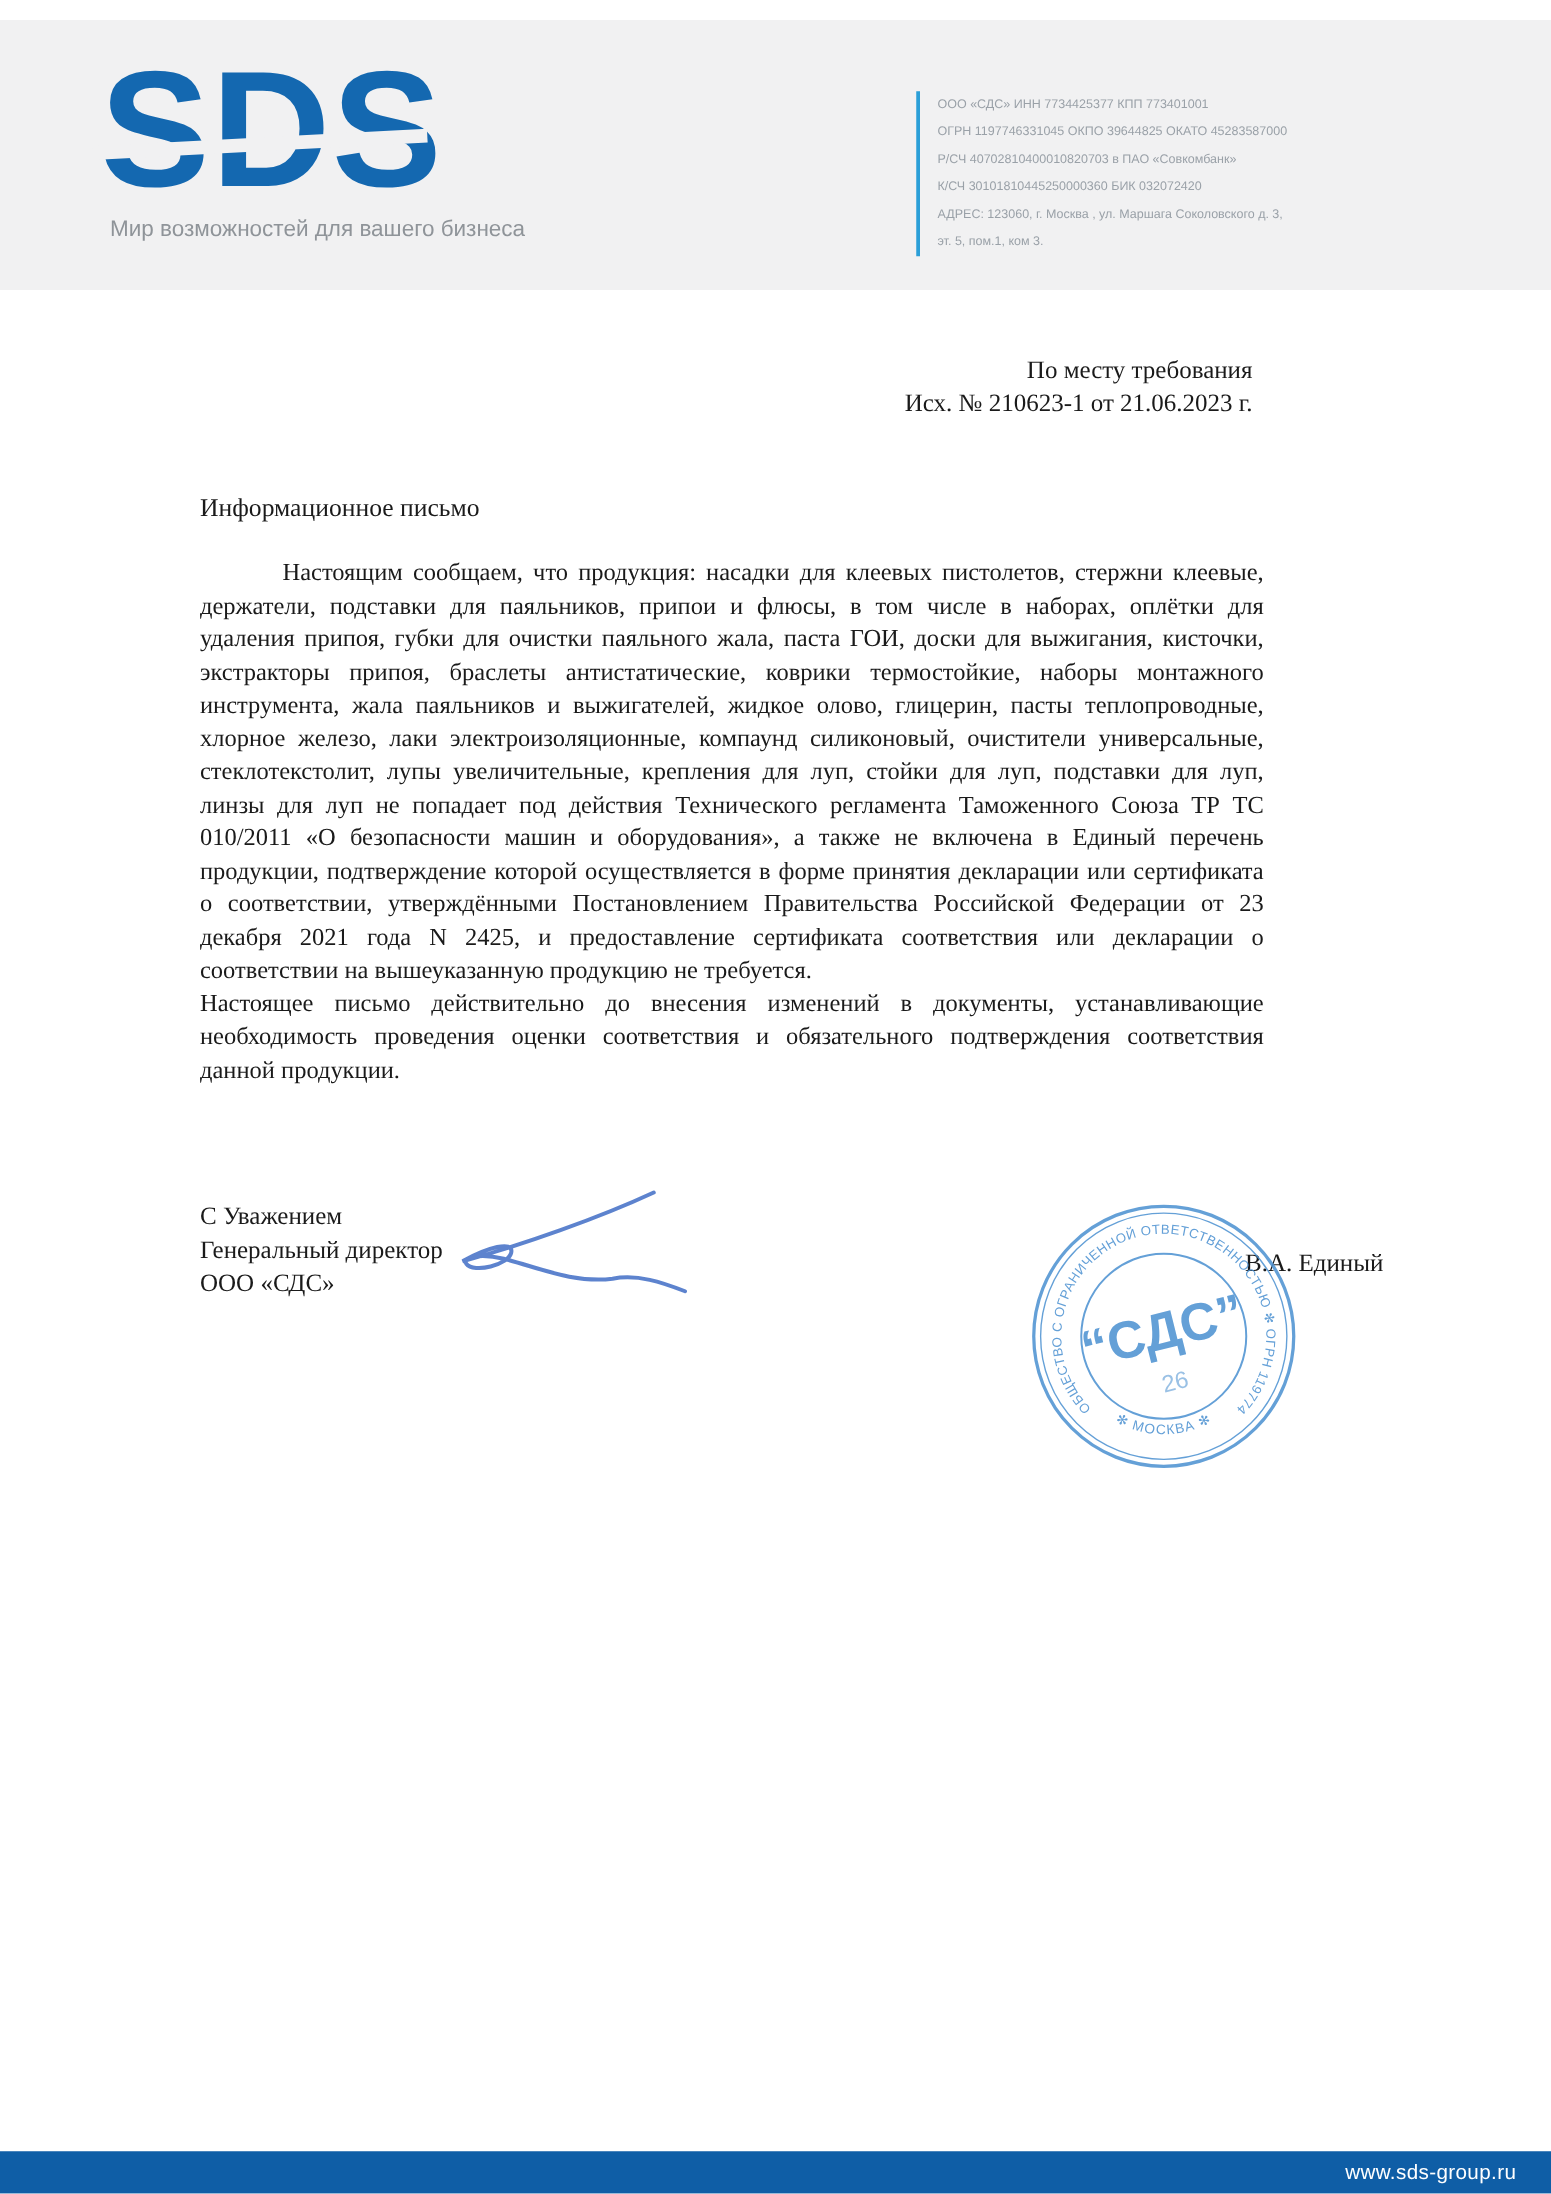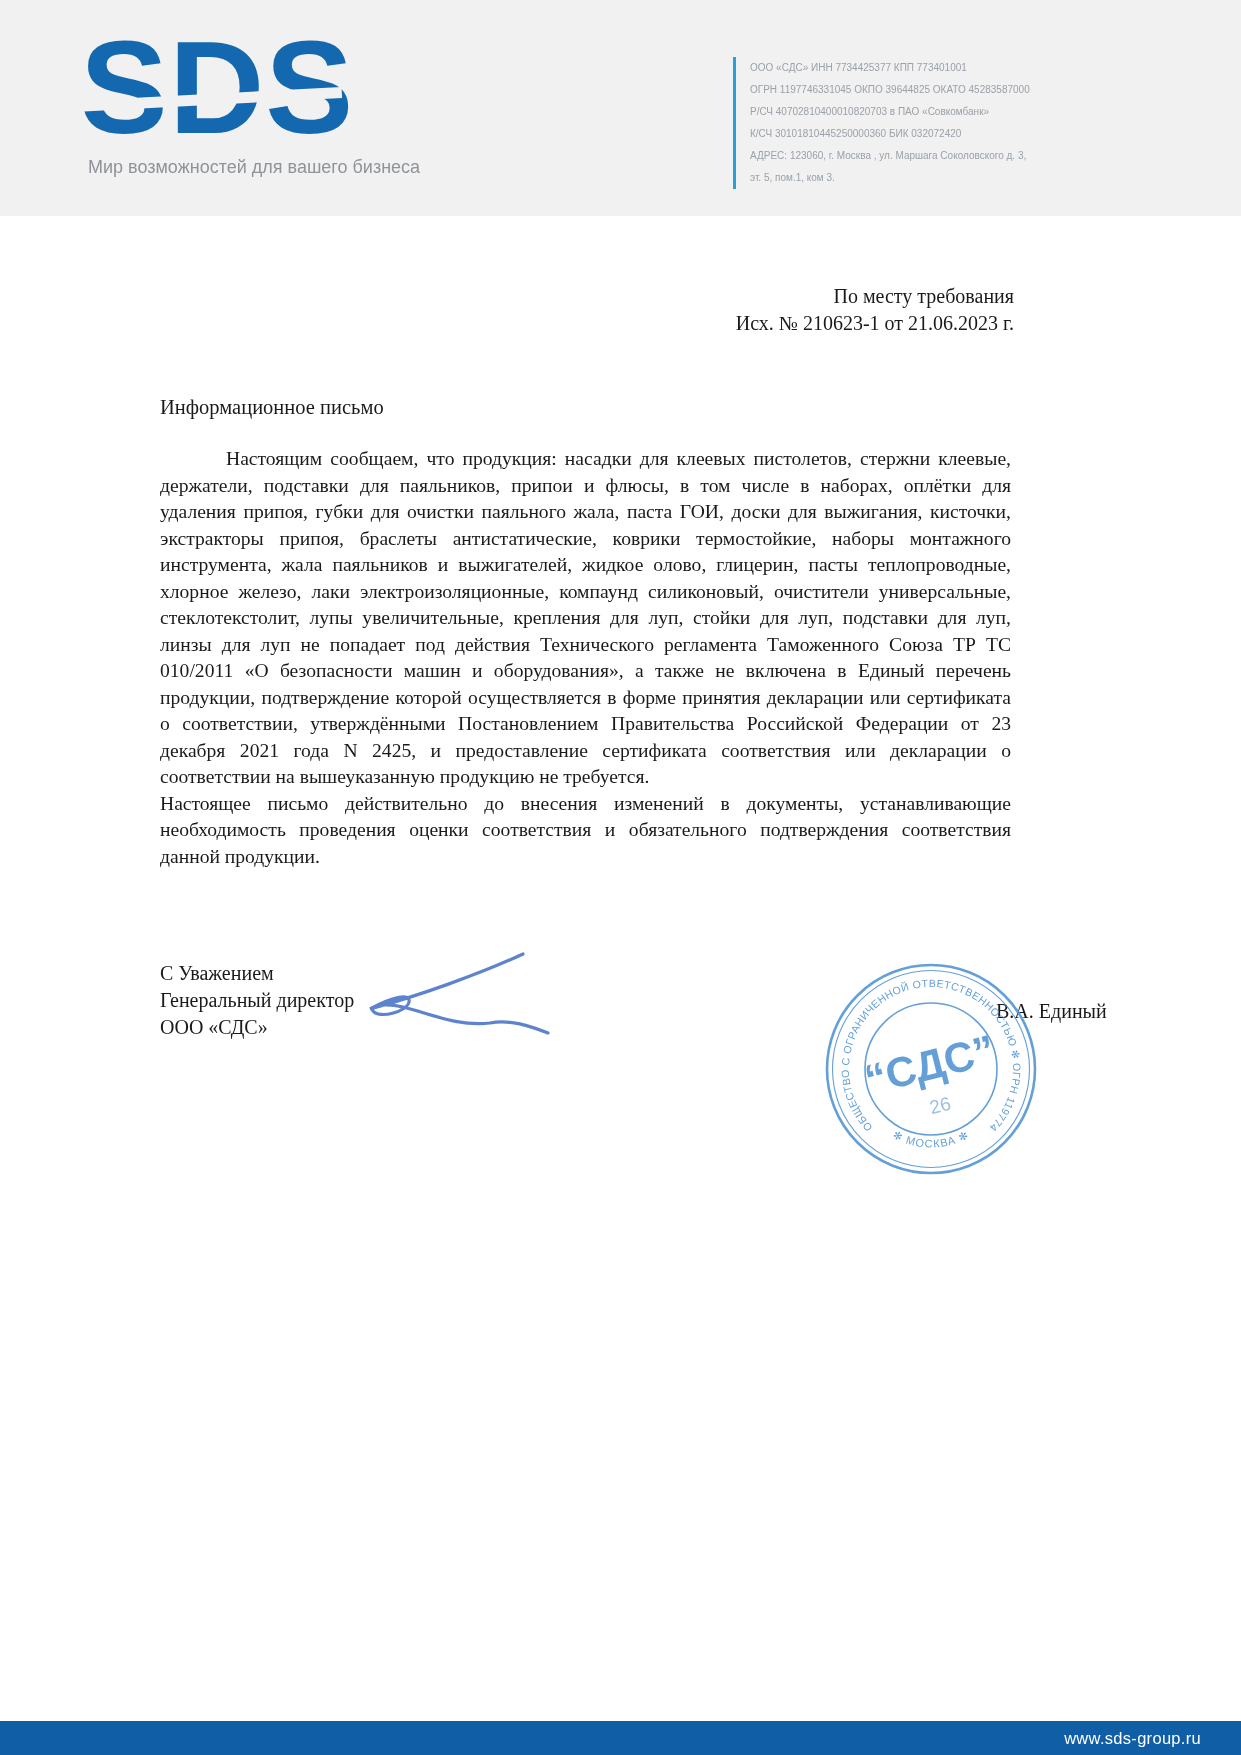--- a/index.html
+++ b/index.html
@@ -14,52 +14,52 @@
     --body_black:#1a1a1a;
   }
   *{margin:0;padding:0;box-sizing:border-box;}
   html,body{background:#ffffff;}
   .page{
     position:relative;width:1241px;height:1755px;background:#ffffff;
     font-family:"Liberation Serif", serif;color:var(--body_black);
     overflow:hidden;margin:0 auto;
   }
   
-  .header-band{position:absolute;left:0;top:0;width:1241px;height:216px;background:var(--header_band);padding-left:43px;}
+  .header-band{position:absolute;left:0;top:16px;width:1241px;height:216px;background:var(--header_band);padding-left:43px;}
   .logo{position:absolute;left:80px;top:22px;line-height:1;
         font-family:"Liberation Sans", sans-serif;font-weight:700;font-size:132px;
         letter-spacing:1px;color:var(--logo_blue);}
   .logo-stripe{position:absolute;left:-6px;top:72px;width:268px;height:11px;
         background:var(--header_band);transform:rotate(-3deg);}
   .tagline{position:absolute;left:88px;top:157px;
         font-family:"Liberation Sans", sans-serif;font-size:18px;color:var(--tagline_gray);}
   .req-block{position:absolute;left:733px;top:57px;width:330px;
         border-left:3px solid var(--accent_line);padding-left:14px;
         font-family:"Liberation Sans", sans-serif;font-size:10px;line-height:22px;
         color:var(--details_gray);white-space:nowrap;}
   
-  .addr-block{position:absolute;left:564px;top:283px;width:450px;text-align:right;
+  .addr-block{position:absolute;left:552px;top:283px;width:450px;text-align:right;
         font-size:20px;line-height:27px;}
   .letter-title{position:absolute;left:160px;top:396px;width:850px;text-align:left;font-size:20.5px;}
   
   .body-text{position:absolute;left:160px;top:446px;width:851px;
         font-size:19.6px;line-height:26.5px;text-align:justify;}
   .body-text .p1{text-indent:66px;}
   
   .closing{position:absolute;left:160px;top:960px;font-size:20px;line-height:27px;}
   .signer{position:absolute;left:996px;top:1000px;font-size:20px;white-space:nowrap;}
   .sig-svg{position:absolute;left:318px;top:948px;}
   
   .stamp{position:absolute;left:822px;top:960px;width:218px;height:218px;opacity:0.88;}
   .stamp text{fill:var(--stamp_blue);font-family:"Liberation Sans", sans-serif;}
   
   .footer{position:absolute;left:0;top:1721px;width:1241px;height:34px;
         background:var(--footer_blue);display:flex;align-items:center;justify-content:flex-end;}
   .footer-url{font-family:"Liberation Sans", sans-serif;font-size:16.5px;color:#ffffff;
-        padding-right:40px;letter-spacing:0.3px;}
+        padding-right:28px;letter-spacing:0.3px;}
 </style>
 </head>
 <body>
 
 <div class="page">
 
   <div class="header-band">
     <div class="logo">
       <span>SDS</span>
       <div class="logo-stripe"></div>

